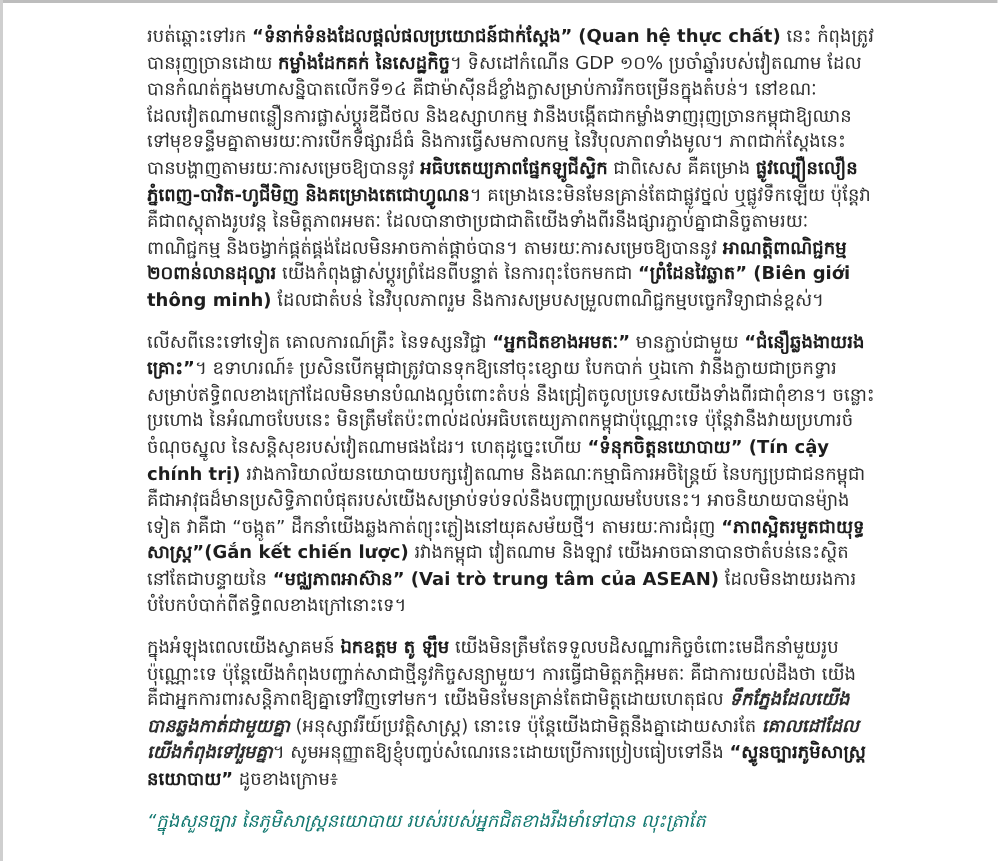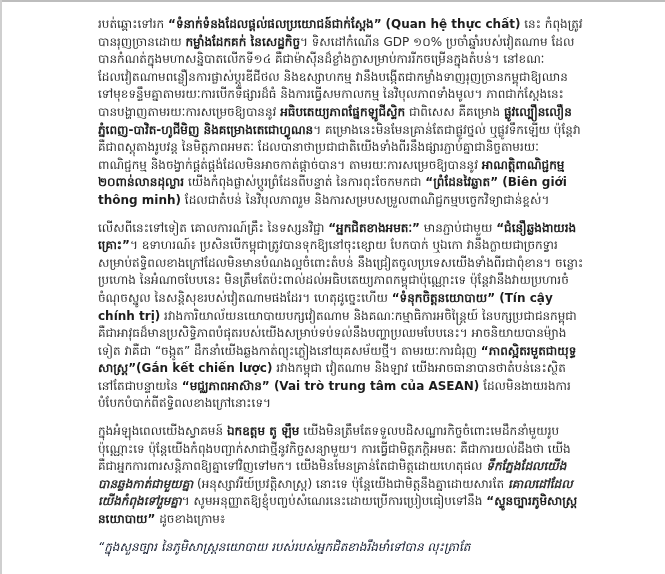--- a/index.html
+++ b/index.html
@@ -14,21 +14,21 @@
     .article {
       position: absolute; left: 98px; top: 16px; width: 486px;
       color: #2e2e2e;
       font-size: 12px;
       line-height: 17.6px;
     }
     .article p { margin: 0 0 10px 0; text-align: left; }
     .article b { font-weight: bold; color: #1e1e1e; }
     .article i { font-style: italic; }
     .article .bi { font-weight: bold; font-style: italic; }
-    .quote { font-style: italic; color: #0f172a; }
+    .quote { font-style: italic; color: #0f766e; }
   </style>
 </head>
 <body>
 
 <div class="frame-top"></div>
 <div class="frame-left"></div>
 
 <div class="article">
   <p><span>របត់ឆ្ពោះទៅរក </span><b>“ទំនាក់ទំនងដែលផ្ដល់ផលប្រយោជន៍ជាក់ស្ដែង”</b><span> </span><b>(Quan hệ thực chất)</b><span> នេះ កំពុងត្រូវបានរុញច្រានដោយ </span><b>កម្លាំងដែកគក់ នៃសេដ្ឋកិច្ច</b><span>។ ទិសដៅកំណើន GDP ១០% ប្រចាំឆ្នាំរបស់វៀតណាម ដែលបានកំណត់ក្នុងមហាសន្និបាតលើកទី១៤ គឺជាម៉ាស៊ីនដ៏ខ្លាំងក្លាសម្រាប់ការរីកចម្រើនក្នុងតំបន់។ នៅខណៈដែលវៀតណាមពន្លឿនការផ្លាស់ប្ដូរឌីជីថល និងឧស្សាហកម្ម វានឹងបង្កើតជាកម្លាំងទាញរុញច្រានកម្ពុជាឱ្យឈានទៅមុខទន្ទឹមគ្នាតាមរយៈការបើកទីផ្សារដ៏ធំ និងការធ្វើសមកាលកម្ម នៃវិបុលភាពទាំងមូល។ ភាពជាក់ស្ដែងនេះ បានបង្ហាញតាមរយៈការសម្រេចឱ្យបាននូវ </span><b>អធិបតេយ្យភាពផ្នែកឡូជីស្ទិក</b><span> ជាពិសេស គឺគម្រោង </span><b>ផ្លូវល្បឿនលឿនភ្នំពេញ-បាវិត-ហូជីមិញ និងគម្រោងតេជោហ្វូណន</b><span>។ គម្រោងនេះមិនមែនគ្រាន់តែជាផ្លូវថ្នល់ ឬផ្លូវទឹកឡើយ ប៉ុន្តែវាគឺជាពស្ដុតាងរូបវន្ត នៃមិត្តភាពអមតៈ ដែលបានាថាប្រជាជាតិយើងទាំងពីរនឹងផ្សារភ្ជាប់គ្នាជានិច្ចតាមរយៈពាណិជ្ជកម្ម និងចង្វាក់ផ្គត់ផ្គង់ដែលមិនអាចកាត់ផ្ដាច់បាន។ តាមរយៈការសម្រេចឱ្យបាននូវ </span><b>អាណត្តិពាណិជ្ជកម្ម ២០ពាន់លានដុល្លារ</b><span> យើងកំពុងផ្លាស់ប្ដូរព្រំដែនពីបន្ទាត់ នៃការពុះចែកមកជា </span><b>“ព្រំដែនវៃឆ្លាត” (Biên giới thông minh)</b><span> ដែលជាតំបន់ នៃវិបុលភាពរួម និងការសម្របសម្រួលពាណិជ្ជកម្មបច្ចេកវិទ្យាជាន់ខ្ពស់។</span></p>
   <p><span>លើសពីនេះទៅទៀត គោលការណ៍គ្រឹះ នៃទស្សនវិជ្ជា </span><b>“អ្នកជិតខាងអមតៈ”</b><span> មានភ្ជាប់ជាមួយ </span><b>“ជំនឿឆ្លងងាយរងគ្រោះ”</b><span>។ ឧទាហរណ៍៖ ប្រសិនបើកម្ពុជាត្រូវបានទុកឱ្យនៅចុះខ្សោយ បែកបាក់ ឬឯកោ វានឹងក្លាយជាច្រកទ្វារសម្រាប់ឥទ្ធិពលខាងក្រៅដែលមិនមានបំណងល្អចំពោះតំបន់ នឹងជ្រៀតចូលប្រទេសយើងទាំងពីរជាពុំខាន។ ចន្លោះប្រហោង នៃអំណាចបែបនេះ មិនត្រឹមតែប៉ះពាល់ដល់អធិបតេយ្យភាពកម្ពុជាប៉ុណ្ណោះទេ ប៉ុន្តែវានឹងវាយប្រហារចំចំណុចស្នូល នៃសន្តិសុខរបស់វៀតណាមផងដែរ។ ហេតុដូច្នេះហើយ </span><b>“ទំនុកចិត្តនយោបាយ” (Tín cậy chính trị)</b><span> រវាងការិយាល័យនយោបាយបក្សវៀតណាម និងគណៈកម្មាធិការអចិន្ត្រៃយ៍ នៃបក្សប្រជាជនកម្ពុជា គឺជាអាវុធដ៏មានប្រសិទ្ធិភាពបំផុតរបស់យើងសម្រាប់ទប់ទល់នឹងបញ្ហាប្រឈមបែបនេះ។ អាចនិយាយបានម៉្យាងទៀត វាគឺជា “ចង្កូត” ដឹកនាំយើងឆ្លងកាត់ព្យុះភ្លៀងនៅយុគសម័យថ្មី។ តាមរយៈការជំរុញ </span><b>“ភាពស្អិតរមួតជាយុទ្ធសាស្ត្រ”(Gắn kết chiến lược)</b><span> រវាងកម្ពុជា វៀតណាម និងឡាវ យើងអាចធានាបានថាតំបន់នេះស្ថិតនៅតែជាបន្ទាយនៃ </span><b>“មជ្ឈភាពអាស៊ាន” (Vai trò trung tâm của ASEAN)</b><span> ដែលមិនងាយរងការបំបែកបំបាក់ពីឥទ្ធិពលខាងក្រៅនោះទេ។</span></p>

